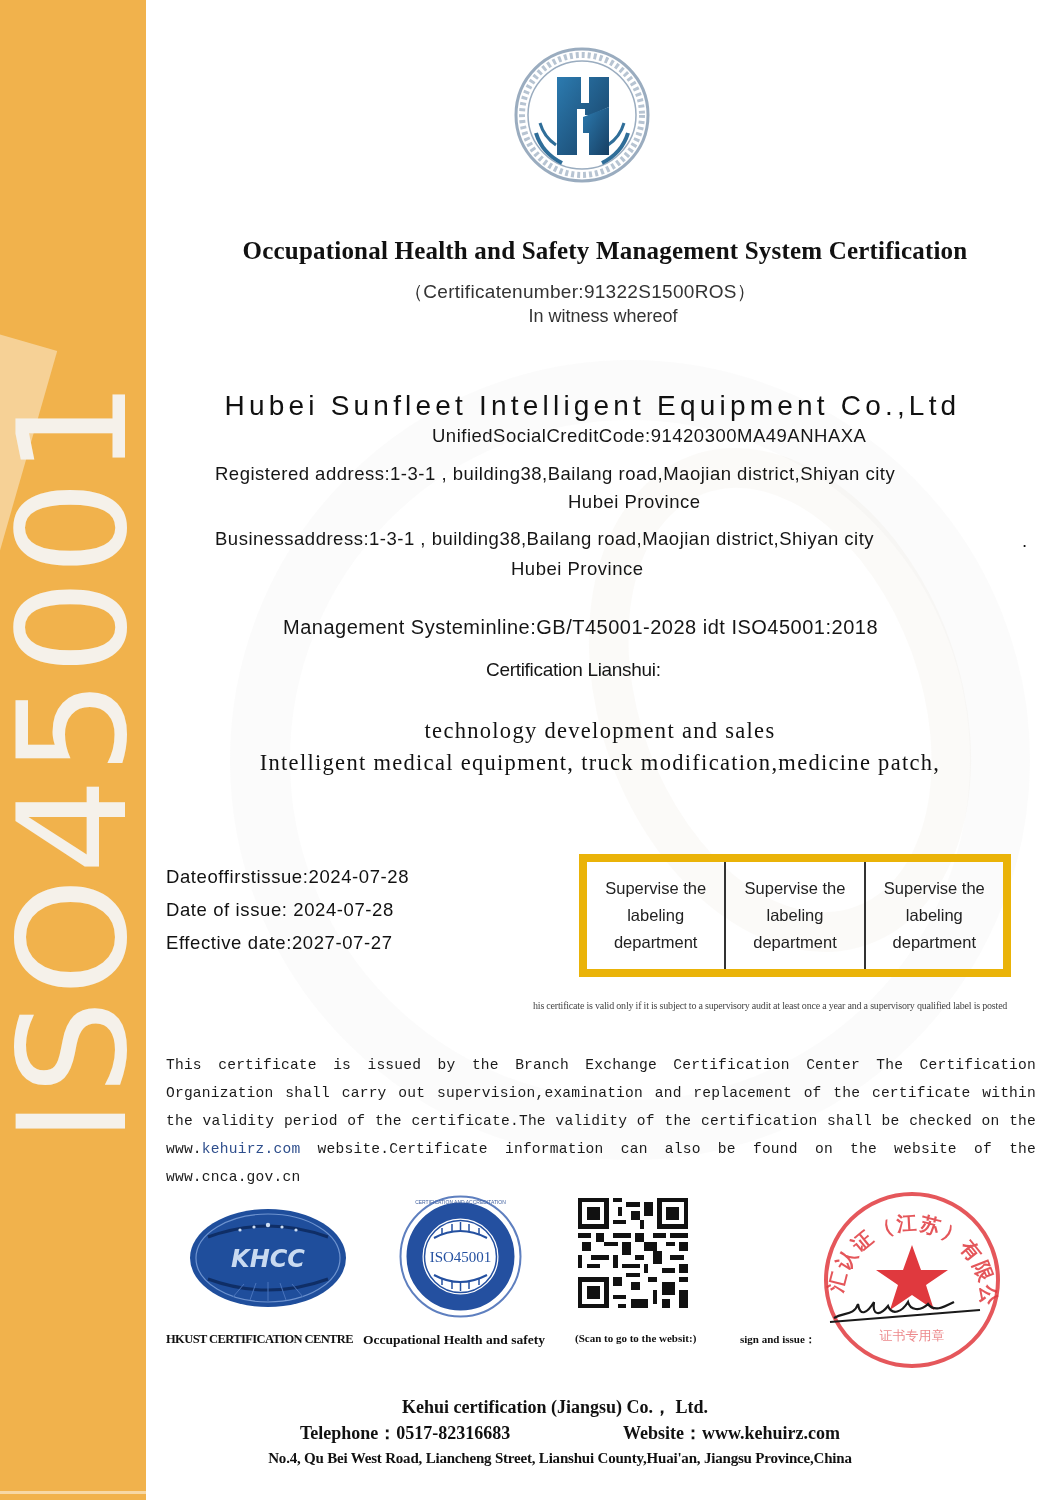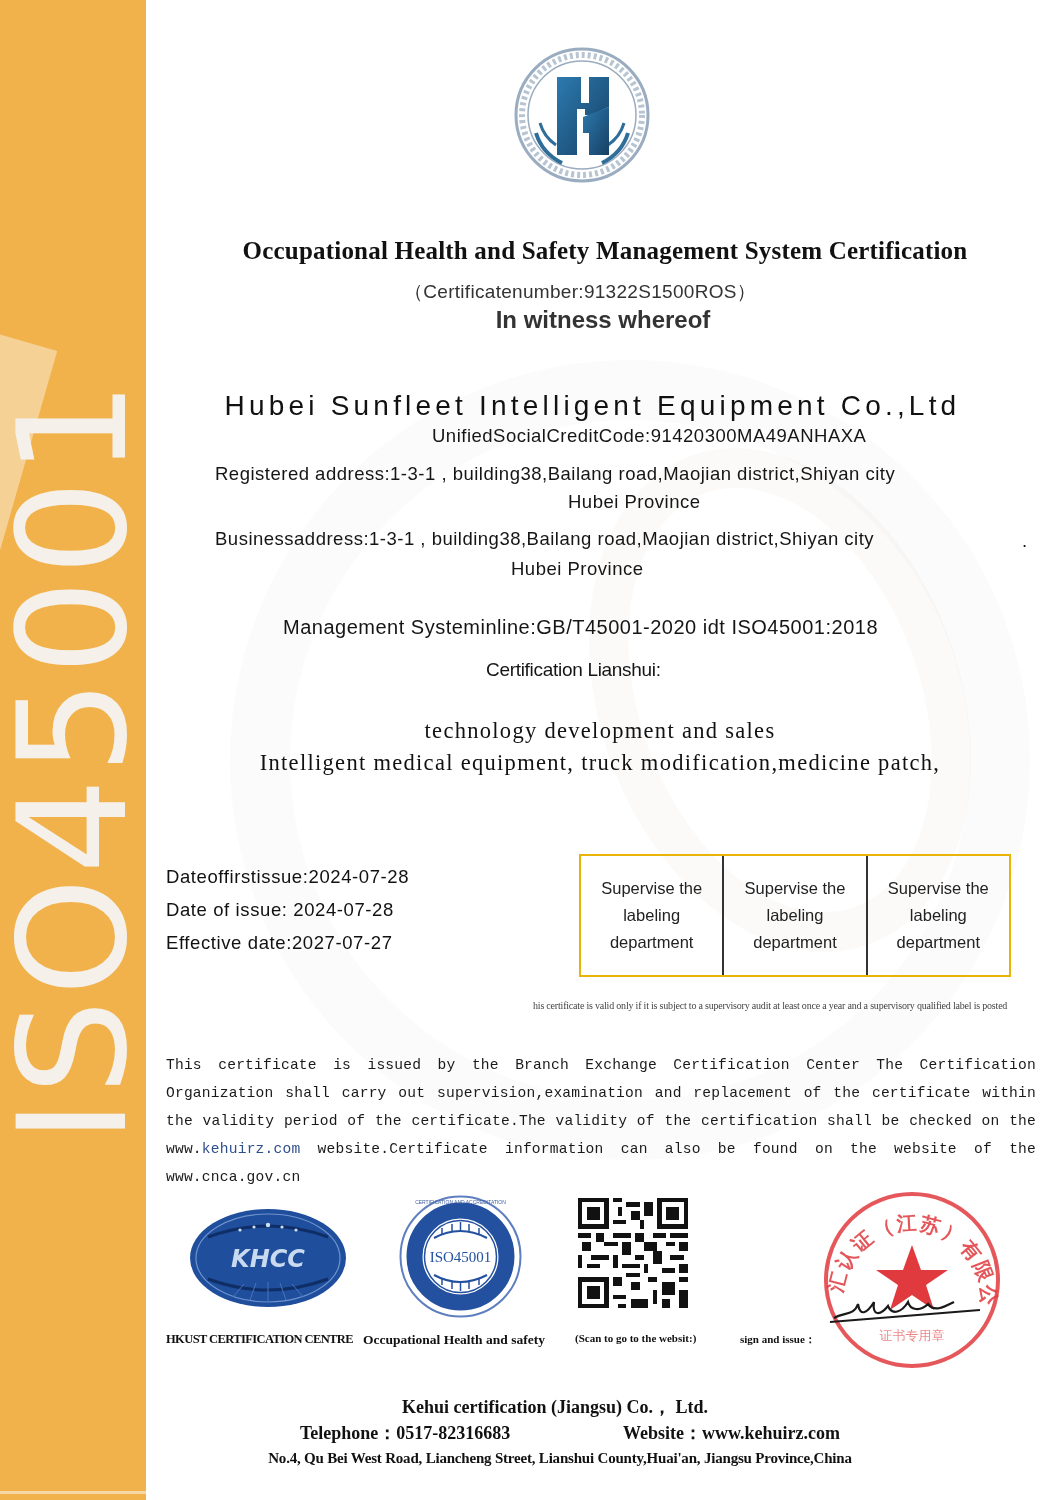--- a/index.html
+++ b/index.html
@@ -15,37 +15,37 @@
   
   .watermark { position: absolute; left: 230px; top: 360px; width: 800px; height: 800px; border-radius: 50%; border: 60px solid rgba(200,200,200,0.08); }
   .watermark2 { position: absolute; left: 600px; top: 440px; width: 360px; height: 520px; border-radius: 50%; border: 40px solid rgba(215,205,190,0.10); transform: rotate(-20deg); }
 
   
   .logo { position: absolute; left: 512px; top: 45px; width: 140px; height: 140px; }
 
   .center { position: absolute; left: 146px; right: 0; text-align: center; margin-top: 44px; }
   .title { top: 193px; font-family: "Liberation Serif", serif; font-weight: bold; font-size: 25px; letter-spacing: 0.2px; left: 190px; right: 40px; }
   .certno { top: 235px; font-size: 19px; color: #333; left: 380px; right: 280px; font-family: "Liberation Sans", sans-serif; letter-spacing: .3px; }
-  .witness { top: 262px; font-size: 24px; color: #333; font-weight: bold; }
+  .witness { top: 262px; font-size: 18px; color: #333; }
   .company { top: 346px; left: 215px; right: 90px; font-size: 28px; letter-spacing: 4.2px; font-family: "Liberation Sans", sans-serif; }
 
   .line { position: absolute; font-size: 18.5px; white-space: nowrap; letter-spacing: .5px; color: #151515; }
   .credit { left: 432px; top: 425px; }
   .reg-addr { left: 215px; top: 463px; }
   .reg-prov { left: 568px; top: 491px; }
   .bus-addr { left: 215px; top: 528px; }
   .bus-prov { left: 511px; top: 558px; }
   .dot { left: 1022px; top: 530px; }
   .mgmt { left: 283px; top: 616px; font-size: 20px; }
   .coverage-label { left: 486px; top: 659px; font-size: 19px; letter-spacing: -0.3px; }
   .scope { position: absolute; left: 200px; right: 60px; text-align: center; font-family: "Liberation Serif", serif; font-size: 22.5px; letter-spacing: 1.3px; line-height: 32px; top: 715px; color: #111; }
 
   .dates { position: absolute; left: 166px; top: 860px; font-size: 18.5px; line-height: 33px; letter-spacing: .6px; }
 
-  .sup-table { position: absolute; left: 579px; top: 854px; width: 432px; height: 123px; border: 2px solid #eab308; display: flex; }
+  .sup-table { position: absolute; left: 579px; top: 854px; width: 432px; height: 123px; border: 8px solid #eab308; display: flex; }
   .sup-cell { flex: 1; border-right: 2px solid #333; display: flex; align-items: center; justify-content: center; text-align: center; font-size: 16.5px; line-height: 27px; padding: 0 8px; color: #222; }
   .sup-cell:last-child { border-right: none; }
 
   .tiny-note { position: absolute; left: 533px; top: 1000px; font-size: 10px; color: #444; white-space: nowrap; letter-spacing: -.2px; font-family: "Liberation Serif", serif; }
 
   .para { position: absolute; left: 166px; top: 1051px; width: 870px; font-family: "Liberation Mono", monospace; font-size: 14.6px; line-height: 28px; letter-spacing: .2px; text-align: justify; color: #1a1a1a; }
   .para .link { color: #2E4E8C; }
 
   
   .khcc { position: absolute; left: 188px; top: 1207px; width: 160px; height: 102px; }
@@ -99,21 +99,21 @@
 <div class="center witness" style="position:absolute; left:146px;">In witness whereof</div>
 <div class="center company" style="position:absolute">Hubei Sunfleet Intelligent Equipment Co.,Ltd</div>
 
 <div class="line credit">UnifiedSocialCreditCode:91420300MA49ANHAXA</div>
 <div class="line reg-addr">Registered address:1-3-1 , building38,Bailang road,Maojian district,Shiyan city</div>
 <div class="line reg-prov">Hubei Province</div>
 <div class="line bus-addr">Businessaddress:1-3-1 , building38,Bailang road,Maojian district,Shiyan city</div>
 <div class="line bus-prov">Hubei Province</div>
 <div class="line dot">.</div>
 
-<div class="line mgmt">Management Systeminline:GB/T45001-2020 idt ISO45001:2018</div>
+<div class="line mgmt">Management Systeminline:GB/T45001-2028 idt ISO45001:2018</div>
 <div class="line coverage-label">Certification Lianshui:</div>
 <div class="scope">
   <div>technology development and sales</div>
   <div>Intelligent medical equipment, truck modification,medicine patch,</div>
 </div>
 
 <div class="dates">
   <div>Dateoffirstissue:2024-07-28</div>
   <div>Date of issue: 2024-07-28</div>
   <div>Effective date:2027-07-27</div>

